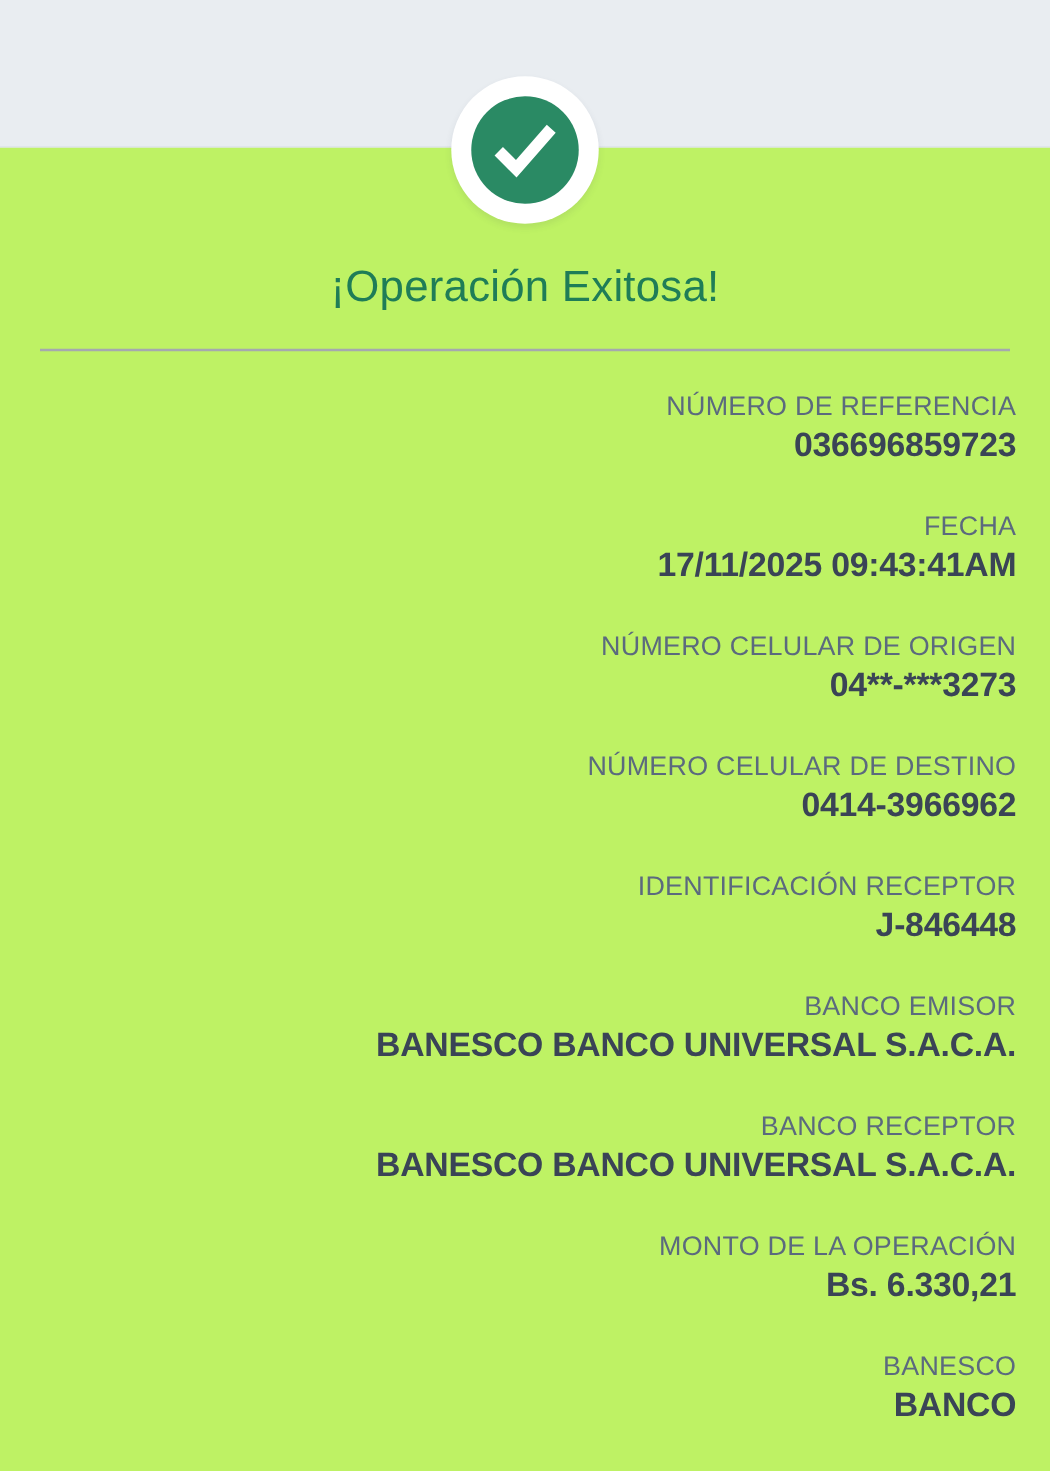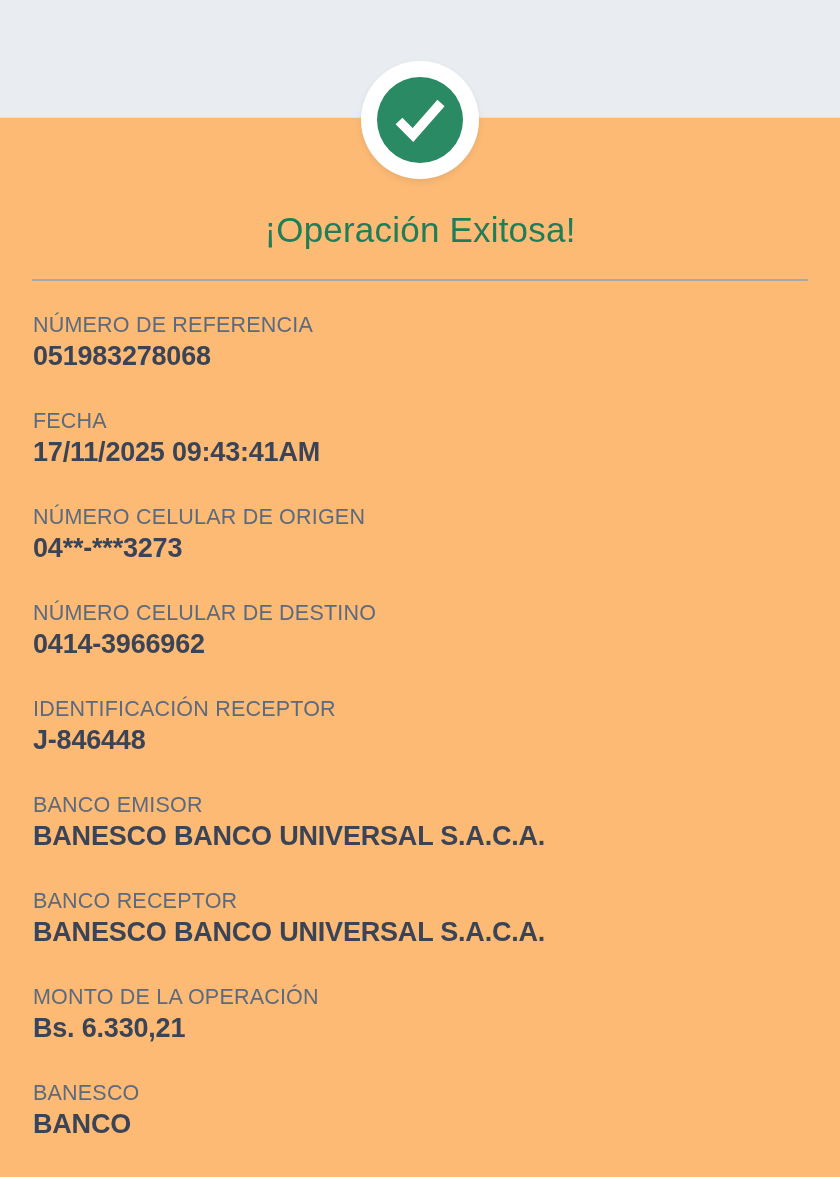--- a/index.html
+++ b/index.html
@@ -7,21 +7,21 @@
     width: 840px;
     height: 1177px;
     background: #ffffff;
     font-family: "Liberation Sans", "DejaVu Sans", sans-serif;
     overflow: hidden;
   }
   .screen {
     position: relative;
     width: 840px;
     height: 1177px;
-    background: #fdba74;
+    background: #bef264;
   }
   .header-band {
     position: absolute;
     top: 0; left: 0;
     width: 840px;
     height: 118px;
     background: var(--band-color, #e9edf1);
     border-bottom: 1px solid #dde2e7;
   }
   .badge {
@@ -64,20 +64,21 @@
     width: 776px;
     height: 2px;
     border: none;
     background: var(--divider-gray, #a5a9ae);
   }
   .fields {
     position: absolute;
     top: 312px;
     left: 33px;
     width: 780px;
+    text-align: right;
   }
   .field-row {
     margin-bottom: 34px;
   }
   .field-label {
     font-size: 21.5px;
     line-height: 27px;
     font-weight: 400;
     color: var(--label-gray, #5b6a7e);
     letter-spacing: 0.2px;
@@ -106,21 +107,21 @@
   </div>
 
   <div class="title">¡Operación Exitosa!</div>
 
   <hr class="divider">
 
   <div class="fields">
 
     <div class="field-row">
       <div class="field-label">NÚMERO DE REFERENCIA</div>
-      <div class="field-value">051983278068</div>
+      <div class="field-value">036696859723</div>
     </div>
 
     <div class="field-row">
       <div class="field-label">FECHA</div>
       <div class="field-value">17/11/2025 09:43:41AM</div>
     </div>
 
     <div class="field-row">
       <div class="field-label">NÚMERO CELULAR DE ORIGEN</div>
       <div class="field-value">04**-***3273</div>

